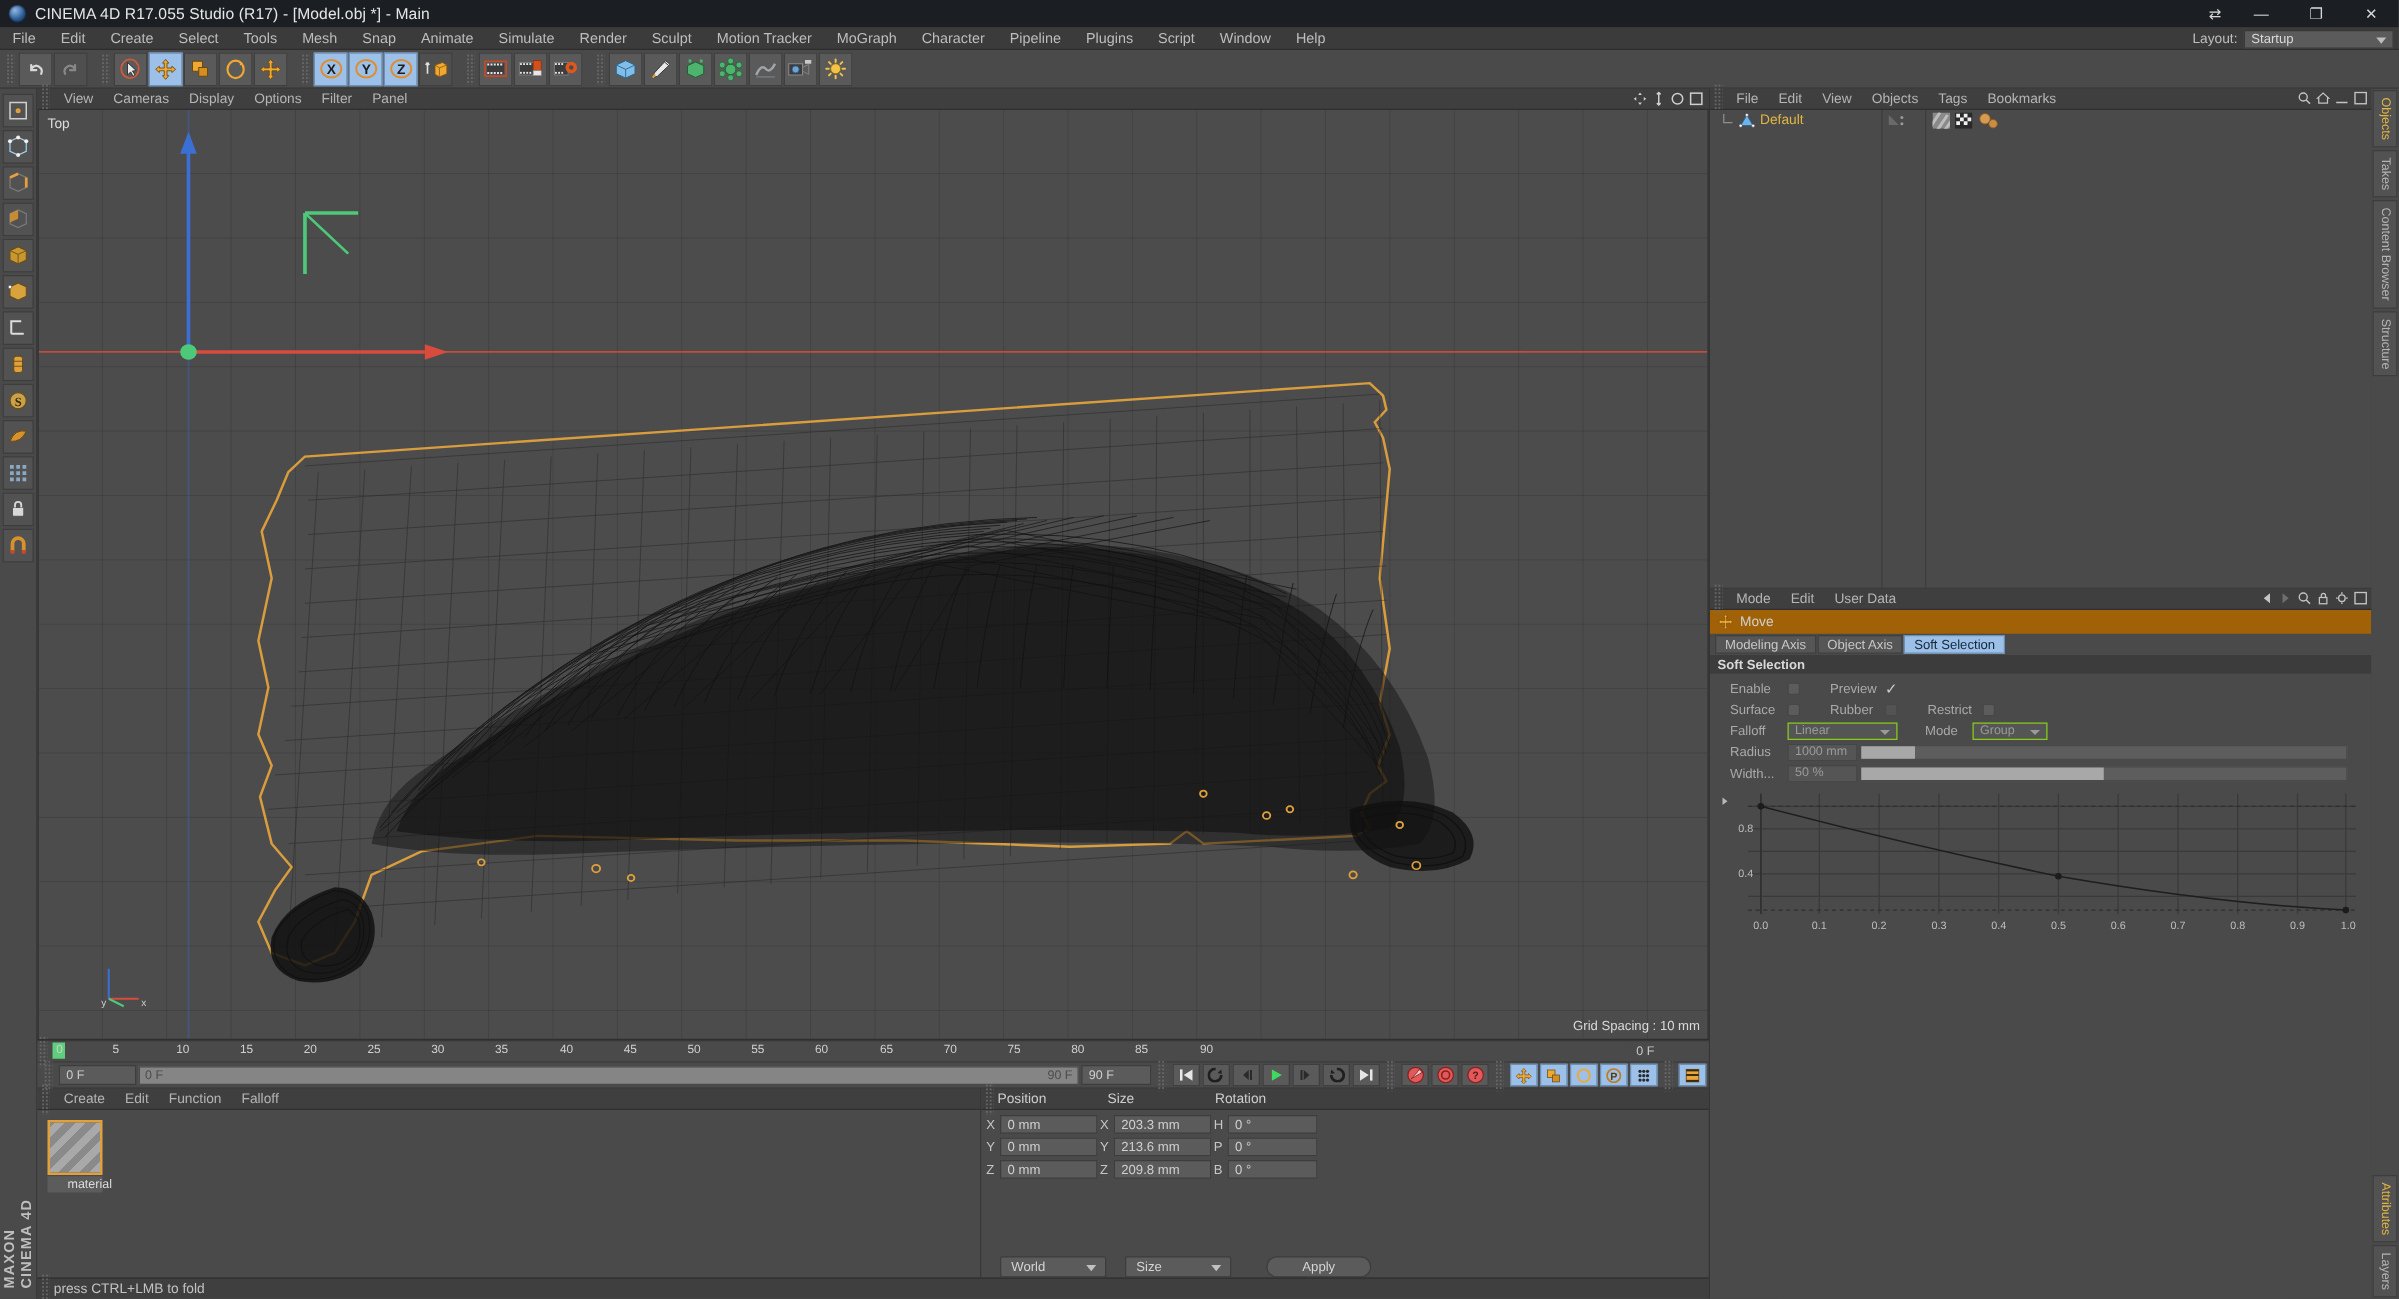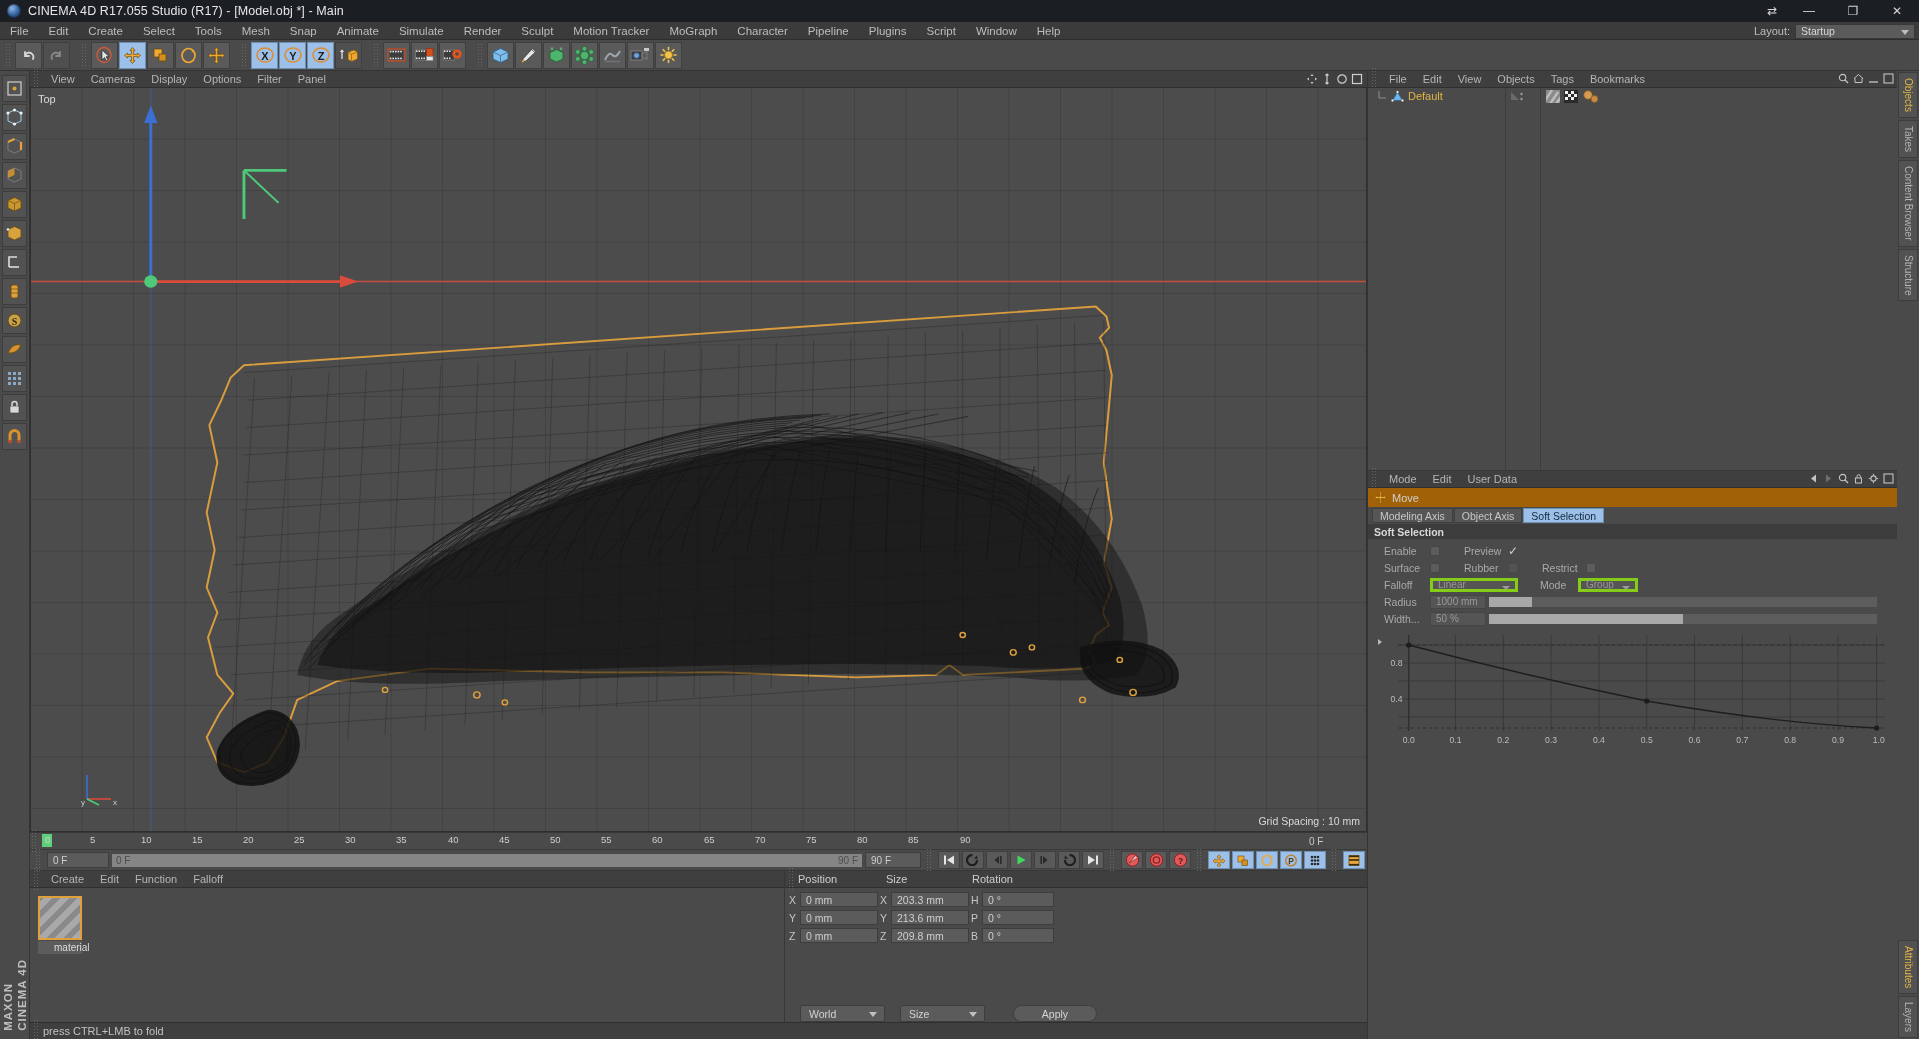--- a/index.html
+++ b/index.html
@@ -146,21 +146,21 @@
   .am-tab { height:15px; padding:0 7px; background:#565656; border:1px solid #3f3f3f;
     color:#c7c7c7; font-size:10.5px; display:flex; align-items:center; }
   .am-tab.active { background:#9cc0e8; color:#14283c; border-color:#6d8fb4; }
   .am-section { height:15px; background:#3c3c3c; color:#d8d8d8; font-size:10.5px;
     display:flex; align-items:center; padding-left:6px; font-weight:bold; }
   .am-body { flex:1; background:#4a4a4a; padding:3px 0 0 0; position:relative; }
   .prow { display:flex; align-items:center; height:17px; padding-left:16px; }
   .plabel { color:#a9a9a9; font-size:10.5px; }
   .chk { width:10px; height:10px; background:#5c5c5c; border:1px solid #474747; border-radius:2px; }
   .chkmark { color:#cdcdcd; font-size:12px; line-height:10px; }
-  .psel { height:14px; background:#555; border:3px solid #84cc16; color:#9a9a9a;
+  .psel { height:14px; background:#555; border:1px solid #84cc16; color:#9a9a9a;
     font-size:10px; display:flex; align-items:center; padding-left:5px; position:relative; }
   .psel::after { content:""; position:absolute; right:5px; top:5px;
     border-left:4px solid transparent; border-right:4px solid transparent; border-top:4px solid #9a9a9a; }
   .pfield { height:14px; background:#555; border:1px solid #454545; color:#9a9a9a;
     font-size:10px; display:flex; align-items:center; padding-left:5px; position:relative; }
   .pslider { height:12px; background:#5d5d5d; border:1px solid #4a4a4a; position:relative; }
   .pslider .fill { position:absolute; left:0; top:0; bottom:0; background:#a8a8a8; }
 
   
   .graph-wrap { position:relative; margin-top:4px; height:135px; }

